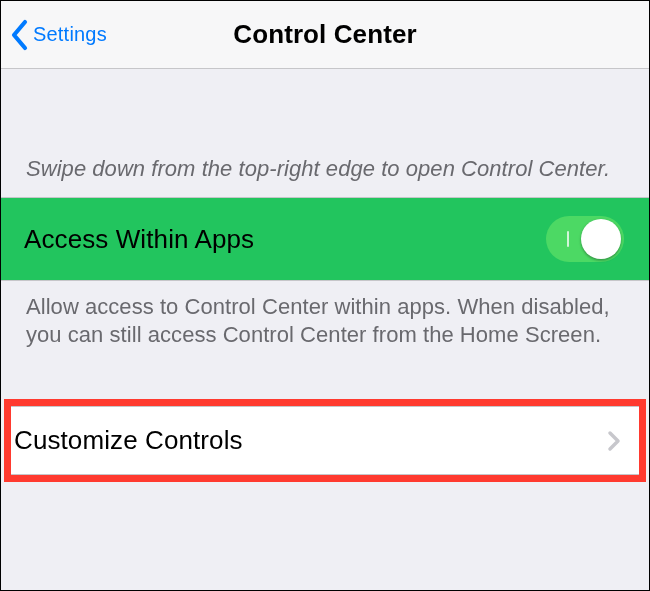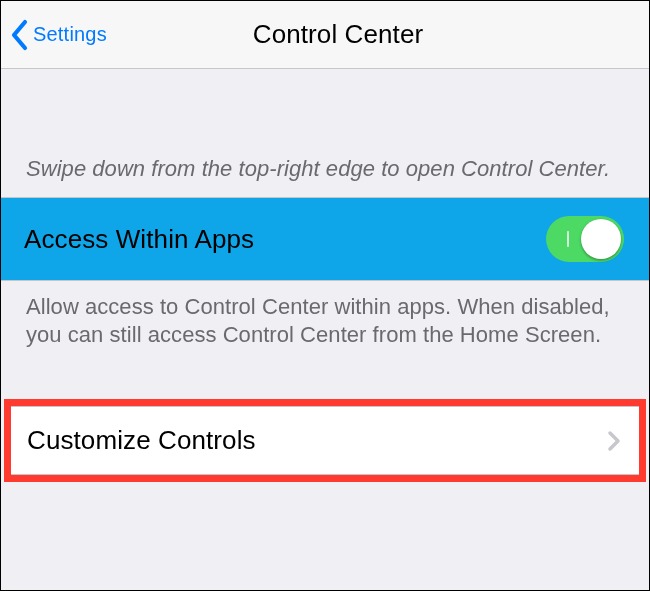--- a/index.html
+++ b/index.html
@@ -39,35 +39,34 @@
     .back-label {
       font-size: 20px;
       font-weight: 400;
       letter-spacing: 0.2px;
     }
     .nav-title {
       position: absolute;
       left: 50%;
       transform: translateX(-50%);
       font-size: 26px;
-      font-weight: 400;
+      font-weight: 700;
       color: #000;
       letter-spacing: 0.1px;
-      margin-left: 13px;
     }
     .group-header {
       padding: 86px 31px 14px 25px;
       font-size: 22px;
       line-height: 1.28;
       color: #69696e;
       letter-spacing: 0.05px;
       font-style: italic;
     }
     .row {
-      background: #0ea5e9;
+      background: #22c55e;
       border-top: 1px solid #c6c6c9;
       border-bottom: 1px solid #c6c6c9;
       padding: 18px 25px 18px 23px;
       display: flex;
       align-items: center;
       justify-content: space-between;
     }
     .row-label {
       font-size: 26px;
       color: #000;
@@ -109,21 +108,21 @@
     }
     .gap { height: 32px; }
     .highlight-wrap {
       border: 7px solid #ff3a2f;
       margin: 0 3px;
     }
     .disclosure-row {
       background: #fff;
       border-top: 1px solid #c6c6c9;
       border-bottom: 1px solid #c6c6c9;
-      padding: 18px 18px 18px 16px;
+      padding: 18px 18px 18px 3px;
       display: flex;
       align-items: center;
       justify-content: space-between;
       cursor: pointer;
     }
     .chevron-right {
       width: 14px;
       height: 22px;
       flex-shrink: 0;
     }

